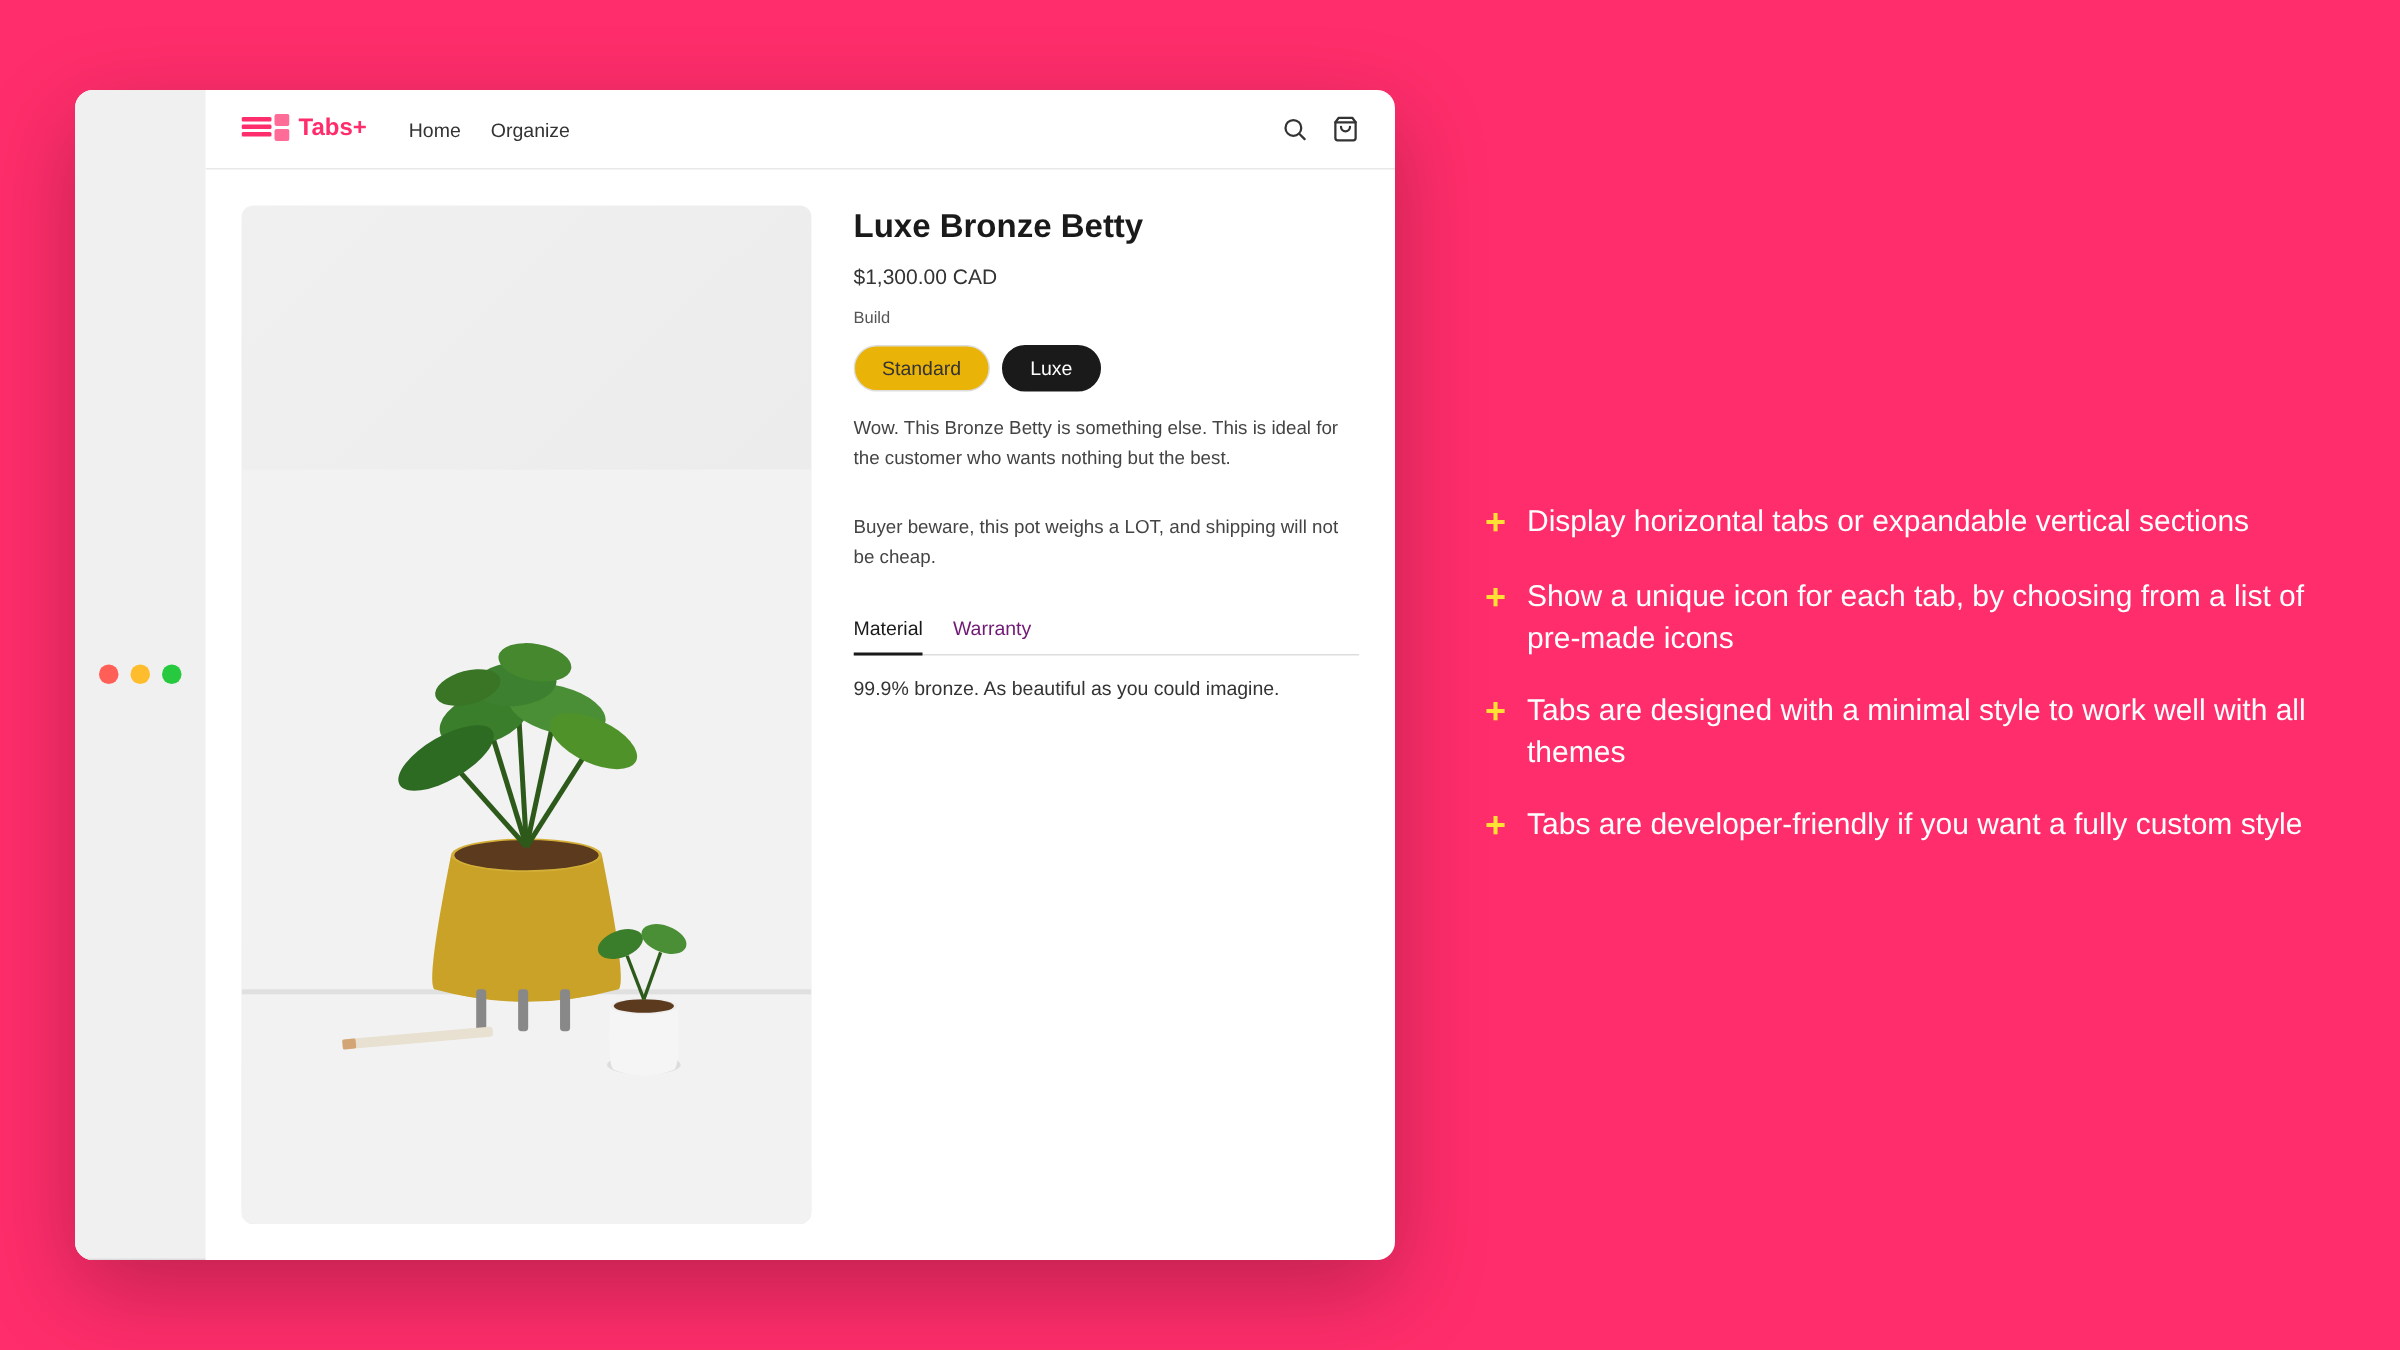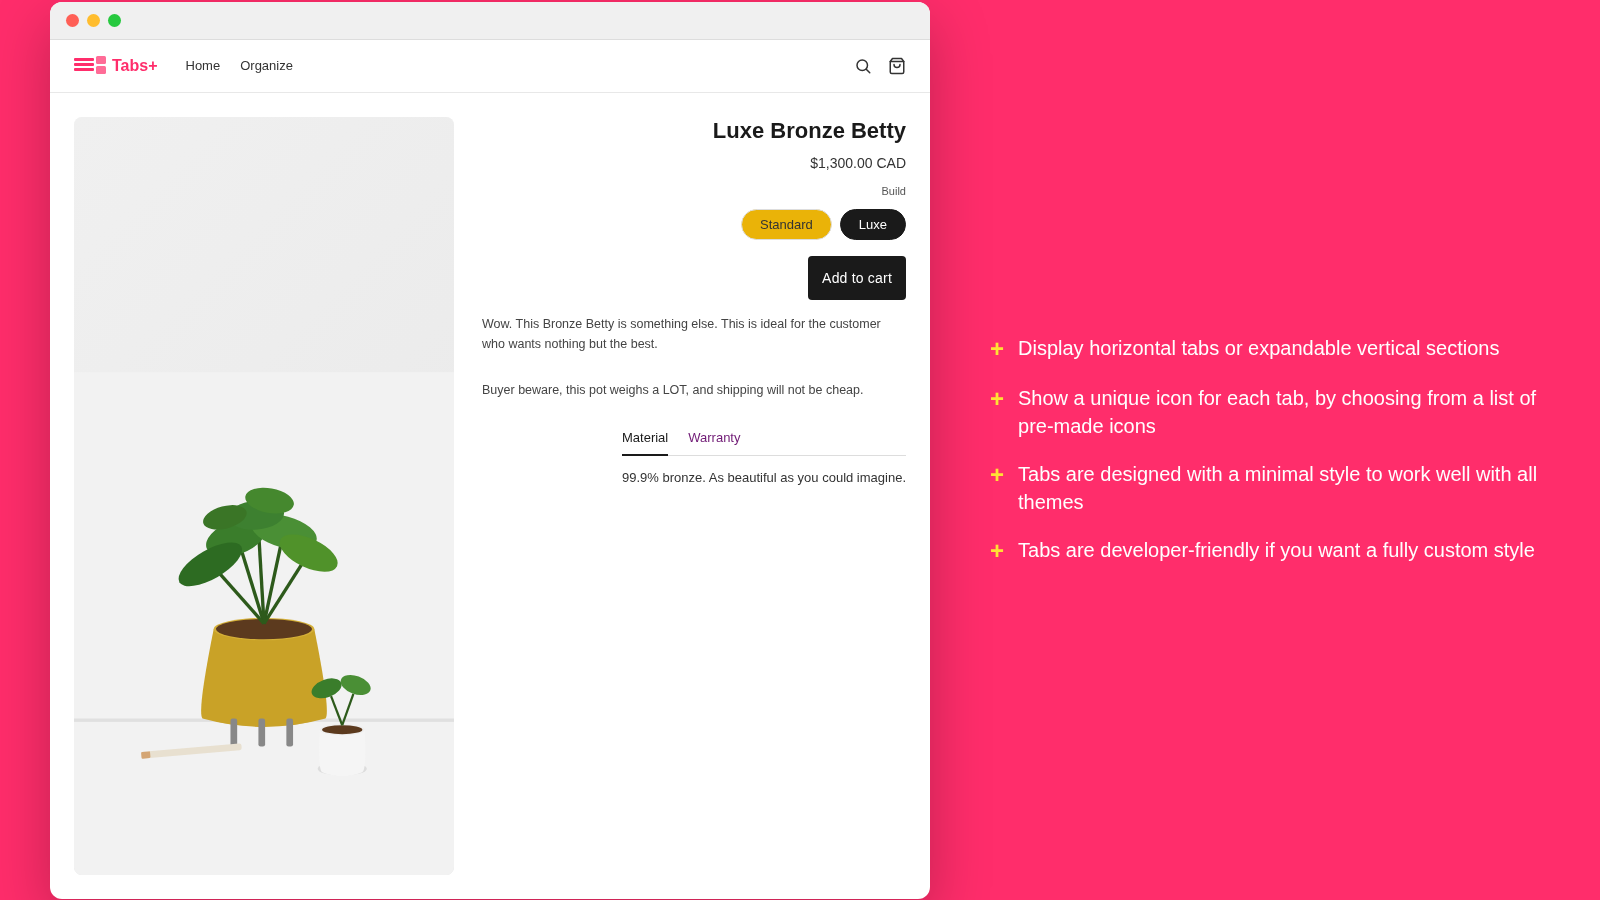--- a/index.html
+++ b/index.html
@@ -17,27 +17,27 @@
     .left-panel {
       flex: 0 0 960px;
       padding: 40px 40px 40px 50px;
       display: flex;
       align-items: center;
       justify-content: center;
     }
 
     .browser-window {
       width: 880px;
-      height: 897px;
+      height: 780px;
       background: #fff;
       border-radius: 12px;
       box-shadow: 0 20px 60px rgba(0,0,0,0.25);
       overflow: hidden;
       display: flex;
-      flex-direction: column;
+      flex-direction: row;
     }
 
     
     .browser-chrome {
       background: #f0f0f0;
       padding: 12px 16px;
       display: flex;
       align-items: center;
       gap: 8px;
       border-bottom: 1px solid #ddd;
@@ -147,21 +147,20 @@
       position: relative;
       overflow: hidden;
     }
 
     .product-details {
       flex: 1;
       display: flex;
       flex-direction: column;
       gap: 10px;
       overflow-y: auto;
-      align-items: flex-end;
     }
 
     .product-title {
       font-size: 22px;
       font-weight: 600;
       color: #1a1a1a;
       line-height: 1.3;
     }
 
     .product-price {
@@ -397,21 +396,20 @@
         <div class="product-details">
           <h1 class="product-title">Luxe Bronze Betty</h1>
           <p class="product-price">$1,300.00 CAD</p>
 
           <p class="build-label">Build</p>
           <div class="variant-buttons">
             <button class="variant-btn">Standard</button>
             <button class="variant-btn active">Luxe</button>
           </div>
 
-          <button class="add-to-cart-btn">Add to cart</button>
 
           <div class="product-description">
             <p>Wow. This Bronze Betty is something else. This is ideal for the customer who wants nothing but the best.</p>
             <p>Buyer beware, this pot weighs a LOT, and shipping will not be cheap.</p>
           </div>
 
           <div class="tabs-container">
             <div class="tabs-nav">
               <span class="tab-item active">Material</span>
               <span class="tab-item">Warranty</span>

